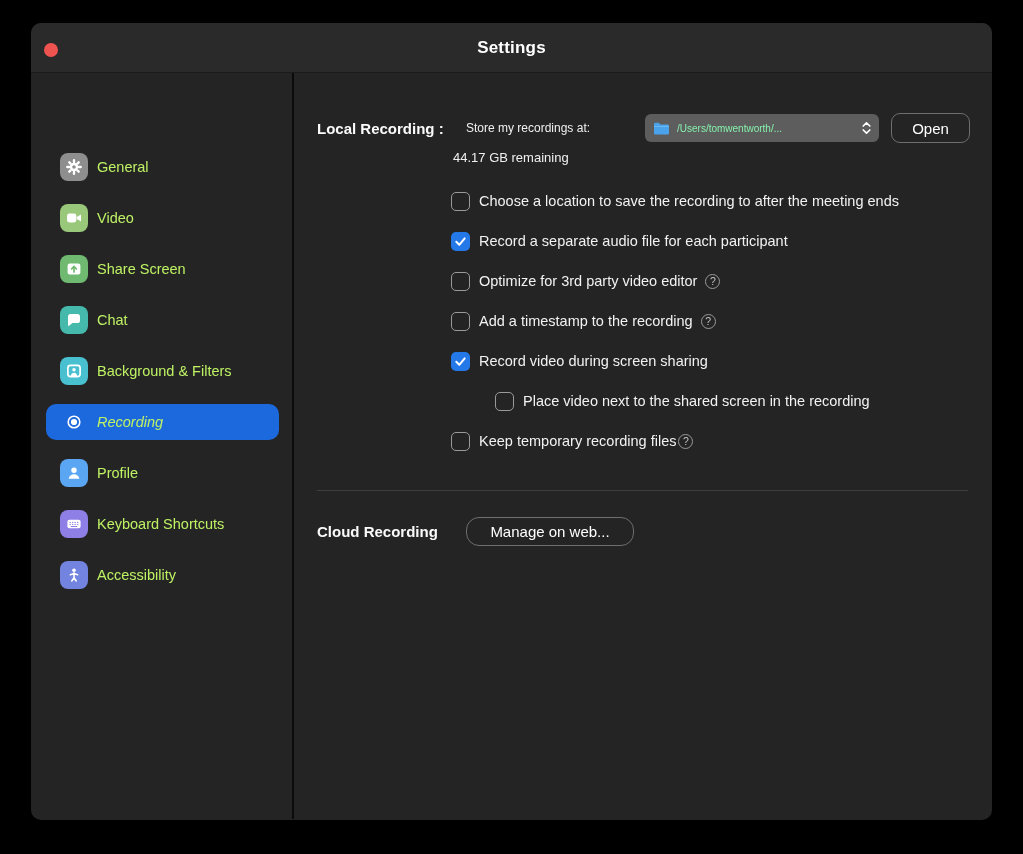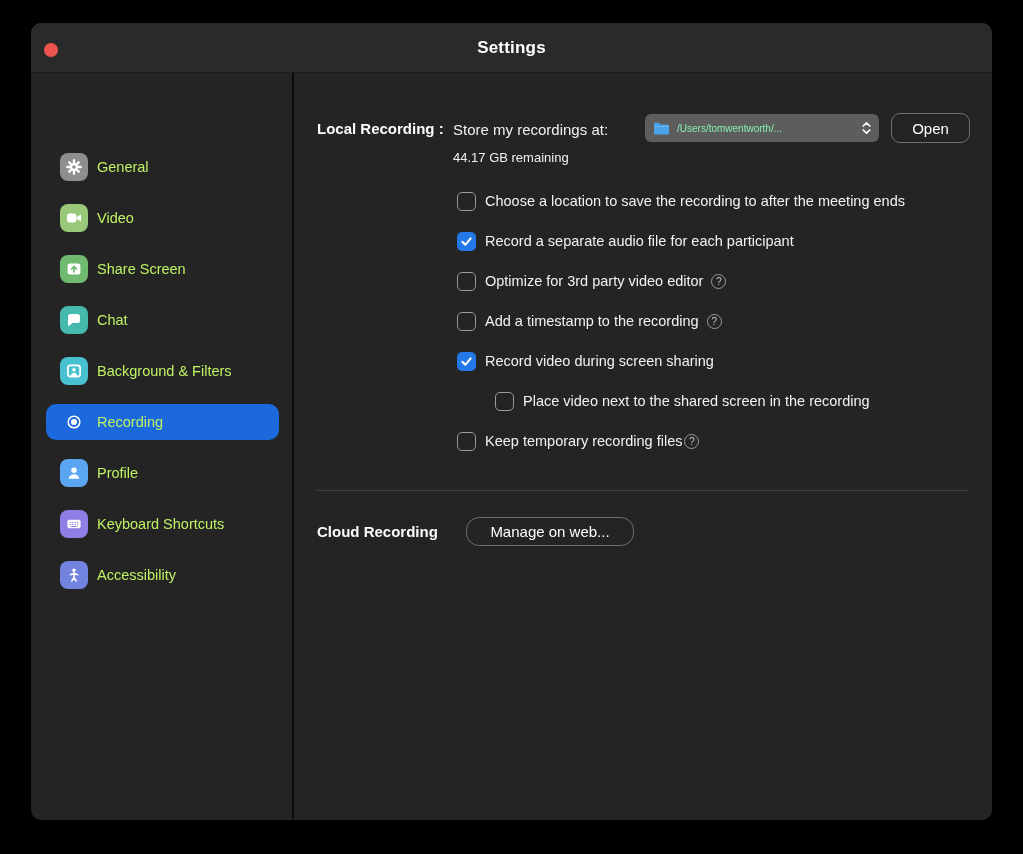--- a/index.html
+++ b/index.html
@@ -25,31 +25,31 @@
   
   #content { display:flex; height:746px; }
   #sidebar {
     width:263px; height:100%; border-right:2px solid #0b0b0b;
     padding:76px 0 0 15px; display:flex; flex-direction:column; gap:15px;
   }
   .side-item {
     width:233px; height:36px; border-radius:10px;
     display:flex; align-items:center; cursor:pointer;
   }
-  .side-item.selected { background:#1c68dd; }
+  .side-item.selected { background:#1c68dd;font-style:italic; }
   .icon-tile {
     width:28px; height:28px; margin-left:14px; border-radius:8px;
     display:flex; align-items:center; justify-content:center; flex:0 0 auto;
   }
   .side-label { color:#bef264; font-size:14.5px; margin-left:9px; white-space:nowrap; }
 
   #main { position:relative; flex:1; height:100%; color:#f0f0f0; }
 
   .section-label { position:absolute; font-size:15px; font-weight:700; color:#fafafa; }
-  #store-label   { position:absolute; left:159px; top:48px; font-size:15px; }
+  #store-label   { position:absolute; left:172px; top:48px; font-size:12px; }
   #remaining     { position:absolute; left:159px; top:150px - ; font-size:13px; }
 
   
   #path-select {
     position:absolute; left:351px; top:41px; width:234px; height:28px;
     background:#5d5d5d; border-radius:6px; display:flex; align-items:center;
     padding:0 7px 0 8px; cursor:pointer;
   }
   #path-select .path-text {
     flex:1; color:#86efac; font-size:10px; margin-left:7px;
@@ -57,21 +57,21 @@
   }
   .btn {
     position:absolute; background:transparent; border:1.5px solid #6e6e6e;
     color:#fff; font-size:15px; cursor:pointer;
     font-family:"Liberation Sans","DejaVu Sans",sans-serif;
   }
   #open-btn   { left:597px; top:40px; width:79px;  height:30px; border-radius:9px; }
   #manage-btn { left:172px; top:444px; width:168px; height:29px; border-radius:13px; }
 
   
-  .cb-row { position:absolute; left:163px; display:flex; align-items:center; height:28px; }
+  .cb-row { position:absolute; left:157px; display:flex; align-items:center; height:28px; }
   .cb-row.indent { left:201px; }
   .cb-box {
     width:19px; height:19px; border-radius:5px; flex:0 0 auto; cursor:pointer;
     border:1.5px solid #9a9a9a; display:flex; align-items:center; justify-content:center;
   }
   .cb-box.checked { border:none; background:#2478e8; }
   .cb-label { margin-left:9px; font-size:14.5px; color:#f2f2f2; white-space:nowrap; }
   .help-circle {
     width:15px; height:15px; border-radius:50%; border:1.2px solid #9a9a9a;
     color:#c3c3c3; font-size:10.5px; line-height:13px; text-align:center;

